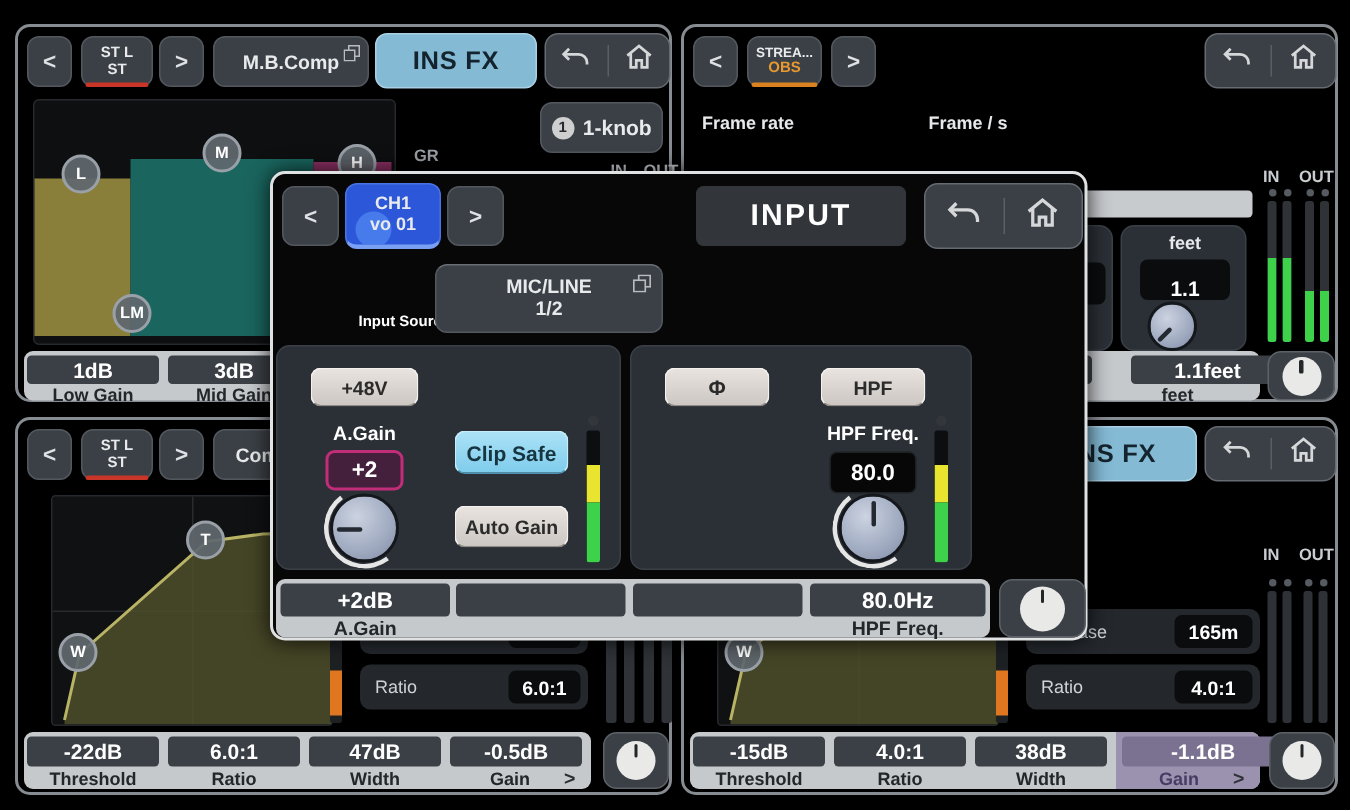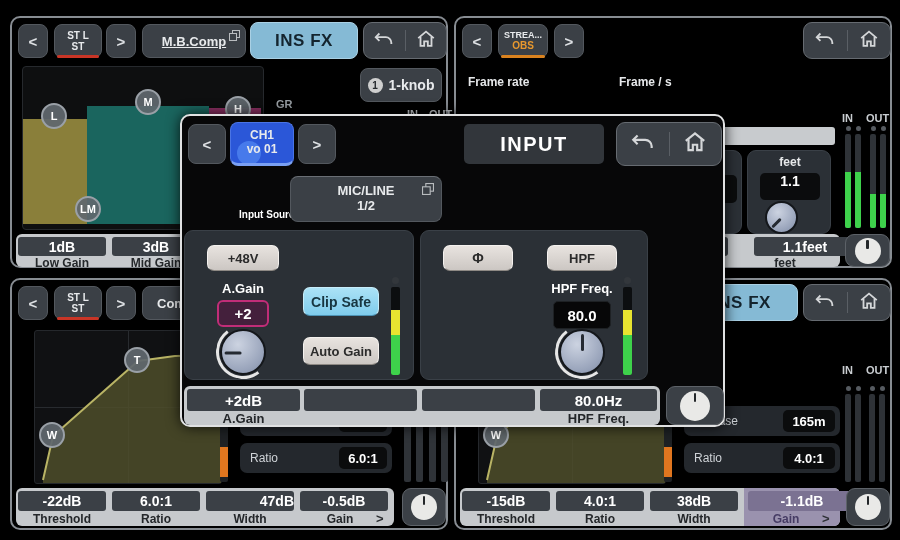--- a/index.html
+++ b/index.html
@@ -62,21 +62,21 @@
         <span class="chev">&lt;</span>
       </div>
     <div class="hbtn twoline" style="left:42px;top:6px;width:48px;height:34px;font-size:10px;">
       <span>ST L</span>
         <span>ST</span>
       <div class="abs" style="left:2px;bottom:-1px;width:42px;height:3px;background:#c93526;border-radius:2px;"></div>
     </div>
     <div class="hbtn" style="left:94px;top:6px;width:30px;height:34px;">
         <span class="chev">&gt;</span>
       </div>
-    <div class="hbtn" style="left:130px;top:6px;width:104px;height:34px;font-size:13px;text-decoration:underline;">
+    <div class="hbtn" style="left:130px;top:6px;width:104px;height:34px;font-size:13px;">
       <span>M.B.Comp</span>
       <span class="copyicon" style="right:5px;top:4px;">
         <svg width="11" height="11" viewBox="0 0 11 11">
             <rect x="3.5" y="0.5" width="7" height="7" fill="none" stroke="#b9bcbf"></rect>
             <rect x="0.5" y="3.5" width="7" height="7" fill="#3b4046" stroke="#b9bcbf"></rect>
           </svg>
       </span>
     </div>
     <div class="tab" style="left:238px;top:4px;width:108px;height:37px;">
         <span>INS FX</span>
@@ -168,21 +168,21 @@
     <div class="lab" style="left:163px;top:57px;font-size:12px;font-weight:bold;color:#e6e8ea;">Frame / s</div>
 
     <div class="abs" style="left:146px;top:109px;width:233px;height:18px;background:#c8cbce;border-radius:3px;"></div>
 
     <div class="secbox" style="left:210px;top:132px;width:76px;height:84px;">
       <div class="abs" style="left:12px;top:24px;width:58px;height:28px;background:#0b0c0d;border-radius:5px;"></div>
     </div>
 
     <div class="secbox" style="left:291px;top:132px;width:84px;height:84px;">
       <div class="lab" style="left:0;top:4px;width:84px;text-align:center;font-size:12px;color:#e6e8ea;">feet</div>
-      <div class="abs" style="left:12px;top:22px;width:60px;height:27px;background:#0b0c0d;border-radius:5px;color:#fff;font-weight:bold;font-size:14px;display:flex;align-items:flex-start;justify-content:center;">
+      <div class="abs" style="left:12px;top:22px;width:60px;height:27px;background:#0b0c0d;border-radius:5px;color:#fff;font-weight:bold;font-size:14px;display:flex;align-items:flex-end;justify-content:center;">
           <span>1.1</span>
         </div>
       <div class="knob" style="left:17px;top:50px;width:33px;height:33px;">
           <div class="ind" style="transform:rotate(-135deg);"></div>
         </div>
     </div>
 
     <div class="lab" style="left:386px;top:94px;font-size:11px;">IN</div>
     <div class="lab" style="left:410px;top:94px;font-size:11px;">OUT</div>
 
@@ -284,21 +284,21 @@
 
     <div class="bstrip" style="left:4px;top:208px;width:378px;height:38px;">
       <div class="bcell" style="left:2px;top:3px;width:88px;height:20px;">
           <span>-22dB</span>
         </div>
       <div class="blabel" style="left:2px;top:24px;width:88px;">Threshold</div>
       <div class="bcell" style="left:96px;top:3px;width:88px;height:20px;">
           <span>6.0:1</span>
         </div>
       <div class="blabel" style="left:96px;top:24px;width:88px;">Ratio</div>
-      <div class="bcell" style="left:190px;top:3px;width:88px;height:20px;justify-content:flex-end;">
+      <div class="bcell" style="left:190px;top:3px;width:88px;height:20px;">
           <span>47dB</span>
         </div>
       <div class="blabel" style="left:190px;top:24px;width:88px;">Width</div>
       <div class="bcell" style="left:284px;top:3px;width:88px;height:20px;">
           <span>-0.5dB</span>
         </div>
       <div class="blabel" style="left:284px;top:24px;width:80px;">Gain</div>
       <div class="abs" style="left:360px;top:23px;color:#2a2d30;font-weight:bold;font-size:13px;">&gt;</div>
     </div>
     <div class="kbox" style="left:390px;top:208px;width:44px;height:38px;">

